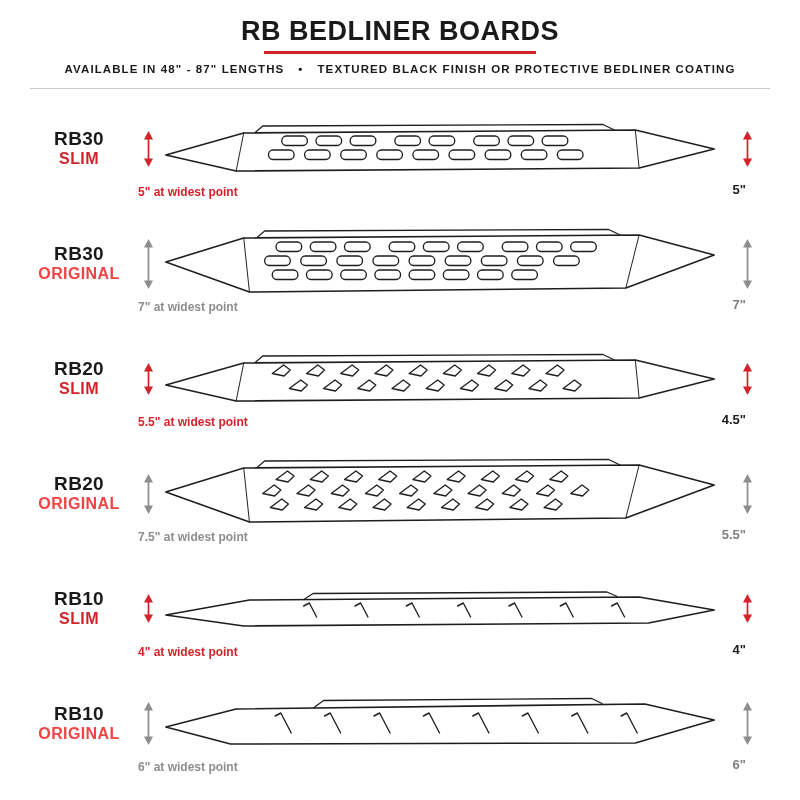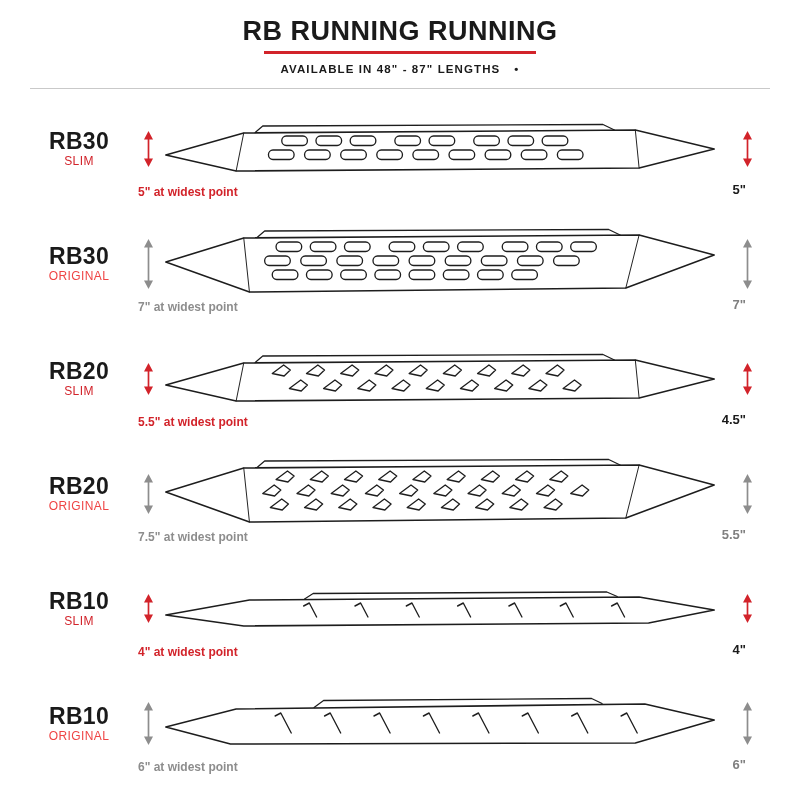--- a/index.html
+++ b/index.html
@@ -13,22 +13,22 @@
 
   .title { text-align:center; font-size:27px; font-weight:bold; letter-spacing:.5px; }
   .title-underline { width:272px; height:3px; background:var(--red); margin:4px auto 9px; }
   .subtitle { display:flex; justify-content:center; align-items:center; gap:14px;
               font-size:11.5px; font-weight:bold; letter-spacing:1.1px; white-space:nowrap; }
   .header-rule { height:1px; background:#c9c9c9; margin:13px 6px 0; }
 
   .rows { margin-top:2px; }
   .row { position:relative; height:115px; display:flex; align-items:center; }
   .model { width:110px; text-align:center; line-height:1.1; }
-  .model-name { font-size:23px; font-weight:bold; letter-spacing:.3px; }
-  .model-variant { font-size:12px; font-weight:normal; letter-spacing:.4px; }
+  .model-name { font-size:19px; font-weight:bold; letter-spacing:.3px; }
+  .model-variant { font-size:16px; font-weight:bold; letter-spacing:.4px; }
   .theme-red .model-variant { color:var(--red); }
   .theme-gray .model-variant { color:#ef4444; }
 
   .arrow-cell { width:28px; display:flex; justify-content:center; align-items:center; }
   .arrow-cell.right { width:58px; }
   .board-cell { flex:1; display:flex; align-items:center; min-width:0; }
   .board-cell svg { width:100%; display:block; }
 
   .width-label { position:absolute; left:114px; bottom:7px; font-size:12px; font-weight:bold; }
   .theme-red  .width-label { color:var(--red); }
@@ -36,25 +36,26 @@
 
   .height-label { position:absolute; right:30px; bottom:9px; font-size:13px; font-weight:bold; }
   .theme-red  .height-label { color:#1a1a1a; }
   .theme-gray .height-label { color:#7f7f7f; }
 </style>
 </head>
 <body>
 
 <div class="page">
 
-  <div class="title">RB RUNNING RUNNING</div>
+  <div class="title">RB BEDLINER BOARDS</div>
   <div class="title-underline"></div>
   <div class="subtitle">
     <span>AVAILABLE IN 48" - 87" LENGTHS</span>
     <span>•</span>
+    <span>TEXTURED BLACK FINISH OR PROTECTIVE BEDLINER COATING</span>
   </div>
   <div class="header-rule"></div>
 
   <div class="rows">
   <div class="row theme-red">
     <div class="model">
       <div class="model-name">RB30</div>
       <div class="model-variant">SLIM</div>
     </div>
     <div class="arrow-cell left">

